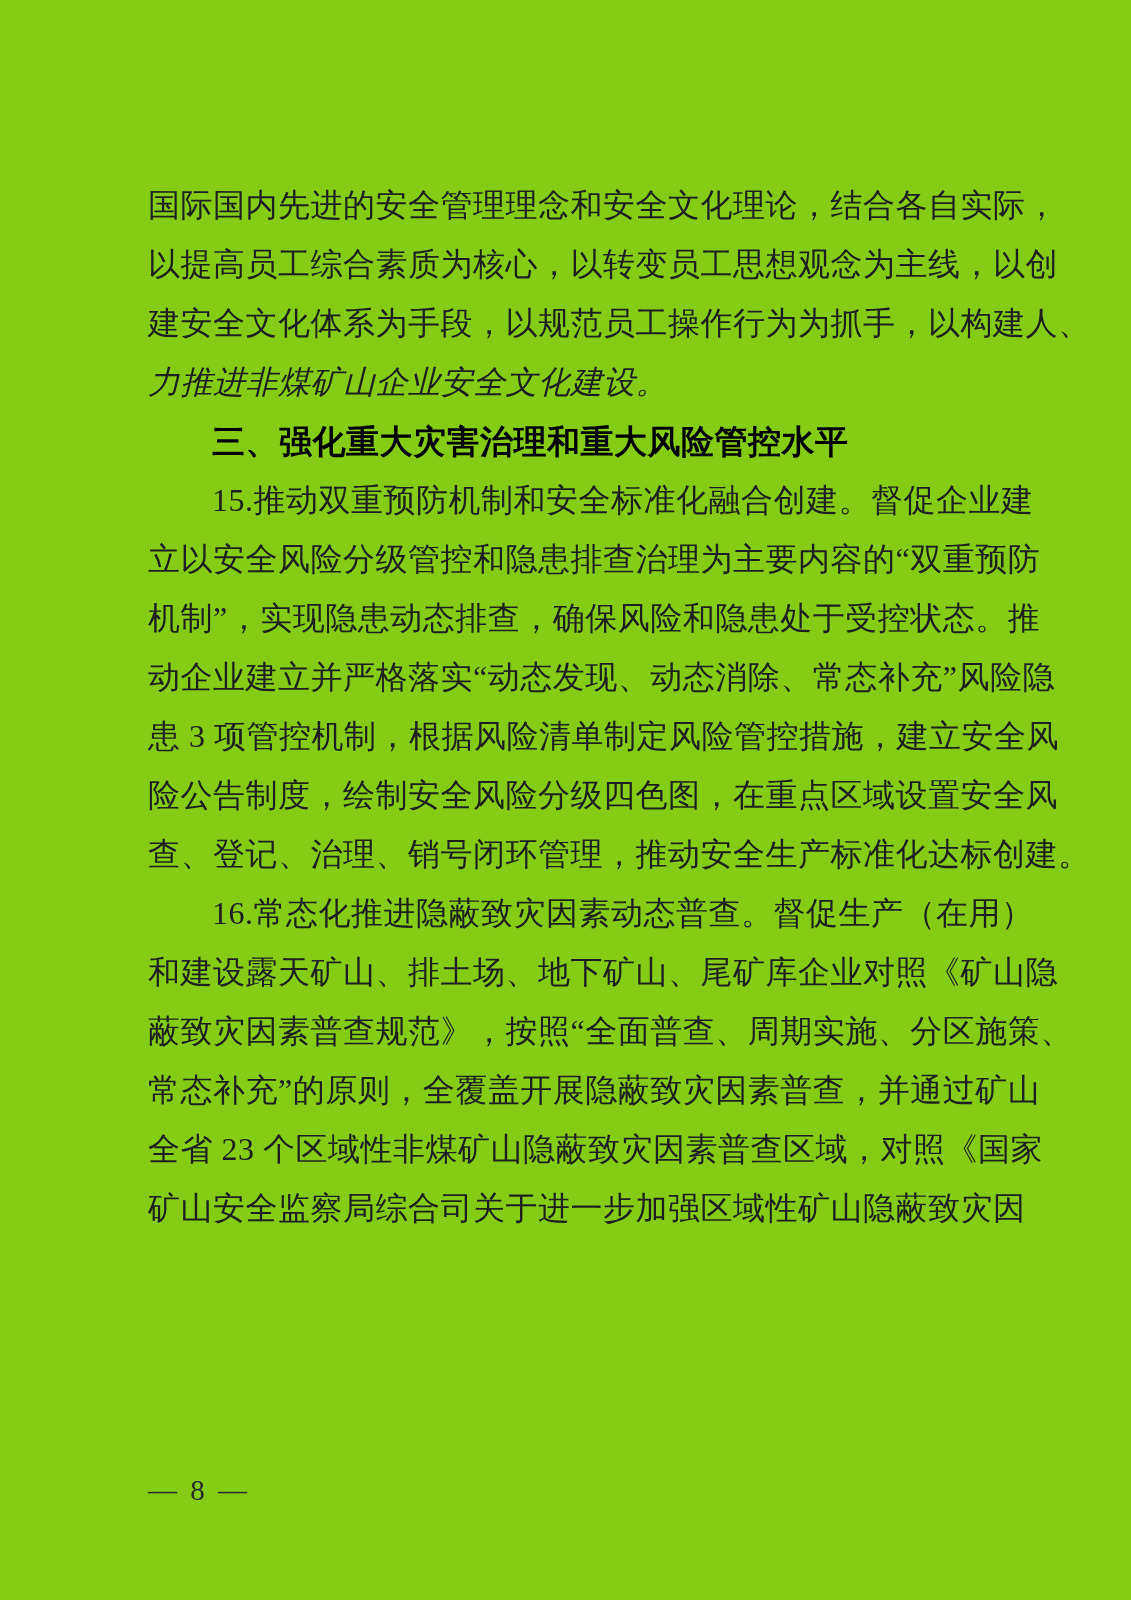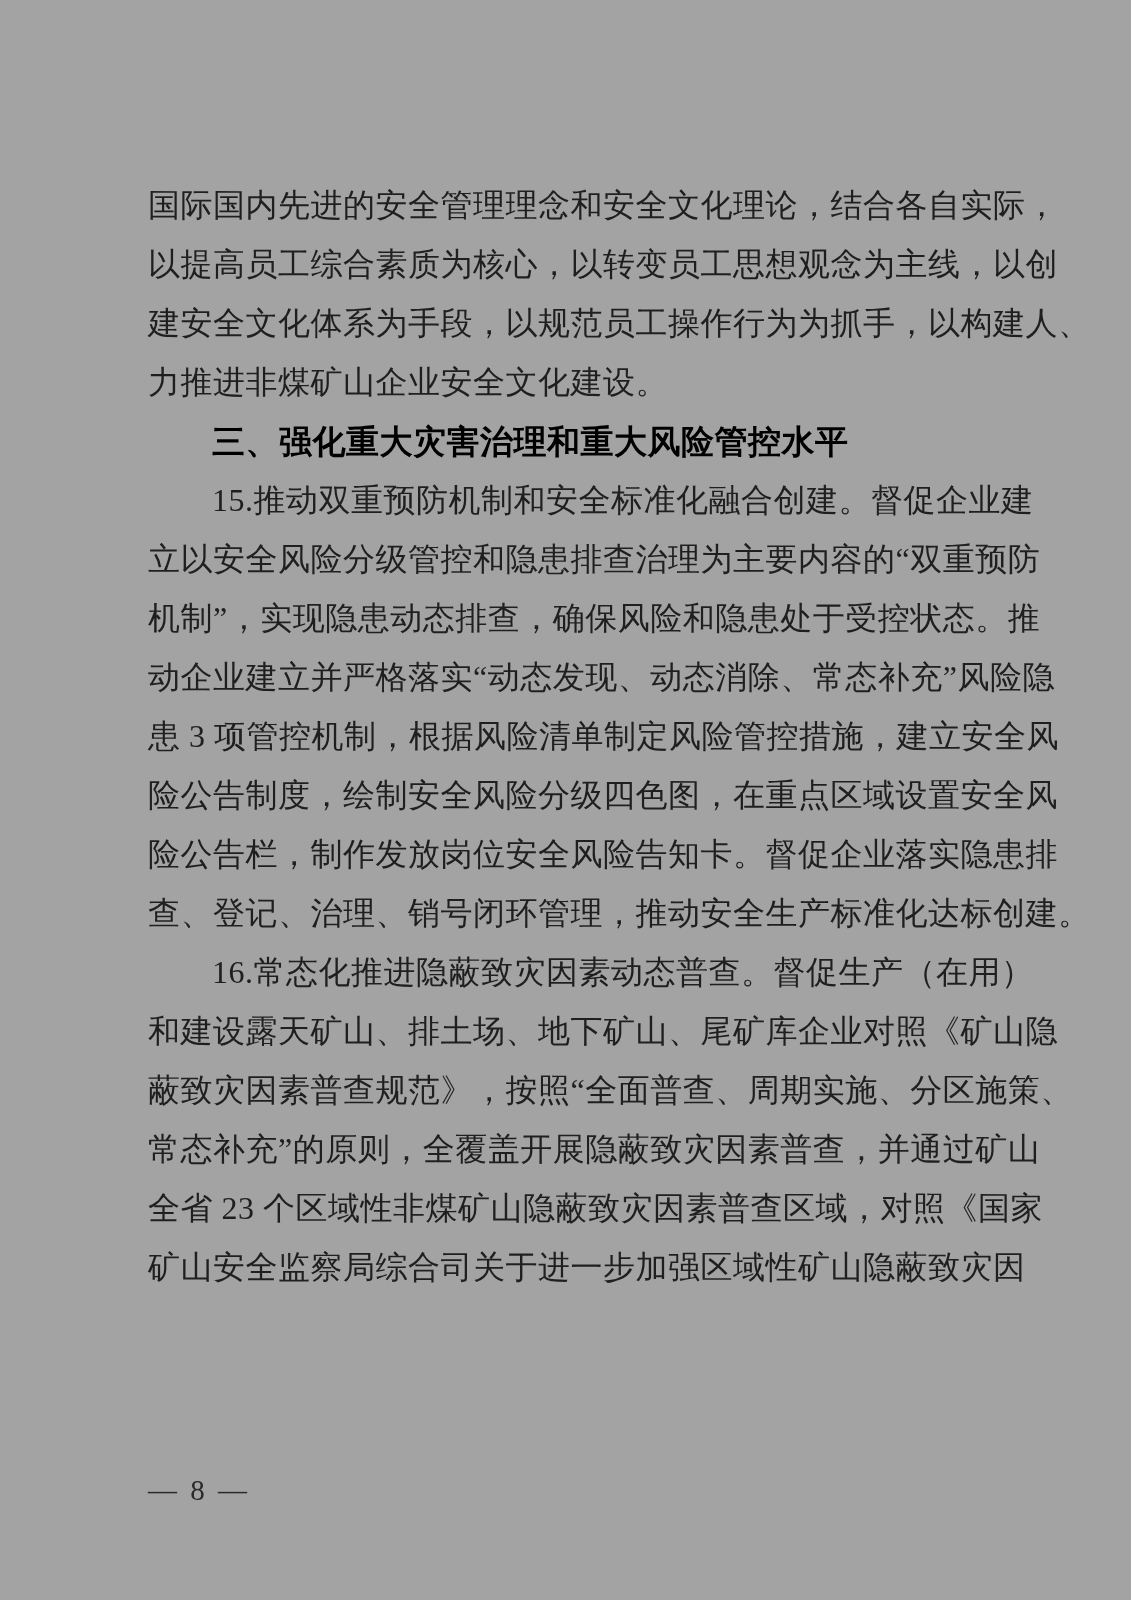--- a/index.html
+++ b/index.html
@@ -4,21 +4,21 @@
 <style>
   html, body {
     margin: 0;
     padding: 0;
     background: #ffffff;
   }
   .page {
     position: relative;
     width: 1131px;
     height: 1600px;
-    background: #a3a3a3;
+    background: #84cc16;
     overflow: hidden;
     font-family: "Liberation Serif", "DejaVu Serif", serif;
   }
   .content {
     position: absolute;
     left: 148px;
     top: 176px;
     width: 838px;
   }
   .line {
@@ -28,20 +28,21 @@
     color: #1f1f1f;
     text-align: justify;
     text-align-last: justify;
     white-space: nowrap;
     letter-spacing: 0.5px;
   }
   .line.partial {
     text-align: left;
     text-align-last: left;
     white-space: normal;
+    font-style: italic;
   }
   .line.indent {
     text-indent: 64px;
   }
   .line.heading {
     font-family: "Liberation Sans", "DejaVu Sans", sans-serif;
     font-weight: 700;
     color: #000000;
     text-align: right;
     text-align-last: left;
@@ -70,21 +71,20 @@
     <div class="line partial">力推进非煤矿山企业安全文化建设。</div>
 
     <div class="line heading">三、强化重大灾害治理和重大风险管控水平</div>
 
     <div class="line indent">15.推动双重预防机制和安全标准化融合创建。督促企业建</div>
     <div class="line">立以安全风险分级管控和隐患排查治理为主要内容的“双重预防</div>
     <div class="line">机制”，实现隐患动态排查，确保风险和隐患处于受控状态。推</div>
     <div class="line">动企业建立并严格落实“动态发现、动态消除、常态补充”风险隐</div>
     <div class="line">患 3 项管控机制，根据风险清单制定风险管控措施，建立安全风</div>
     <div class="line">险公告制度，绘制安全风险分级四色图，在重点区域设置安全风</div>
-    <div class="line">险公告栏，制作发放岗位安全风险告知卡。督促企业落实隐患排</div>
     <div class="line">查、登记、治理、销号闭环管理，推动安全生产标准化达标创建。</div>
 
     <div class="line indent">16.常态化推进隐蔽致灾因素动态普查。督促生产（在用）</div>
     <div class="line">和建设露天矿山、排土场、地下矿山、尾矿库企业对照《矿山隐</div>
     <div class="line">蔽致灾因素普查规范》，按照“全面普查、周期实施、分区施策、</div>
     <div class="line">常态补充”的原则，全覆盖开展隐蔽致灾因素普查，并通过矿山</div>
     <div class="line">全省 23 个区域性非煤矿山隐蔽致灾因素普查区域，对照《国家</div>
     <div class="line">矿山安全监察局综合司关于进一步加强区域性矿山隐蔽致灾因</div>
 
   </div>

